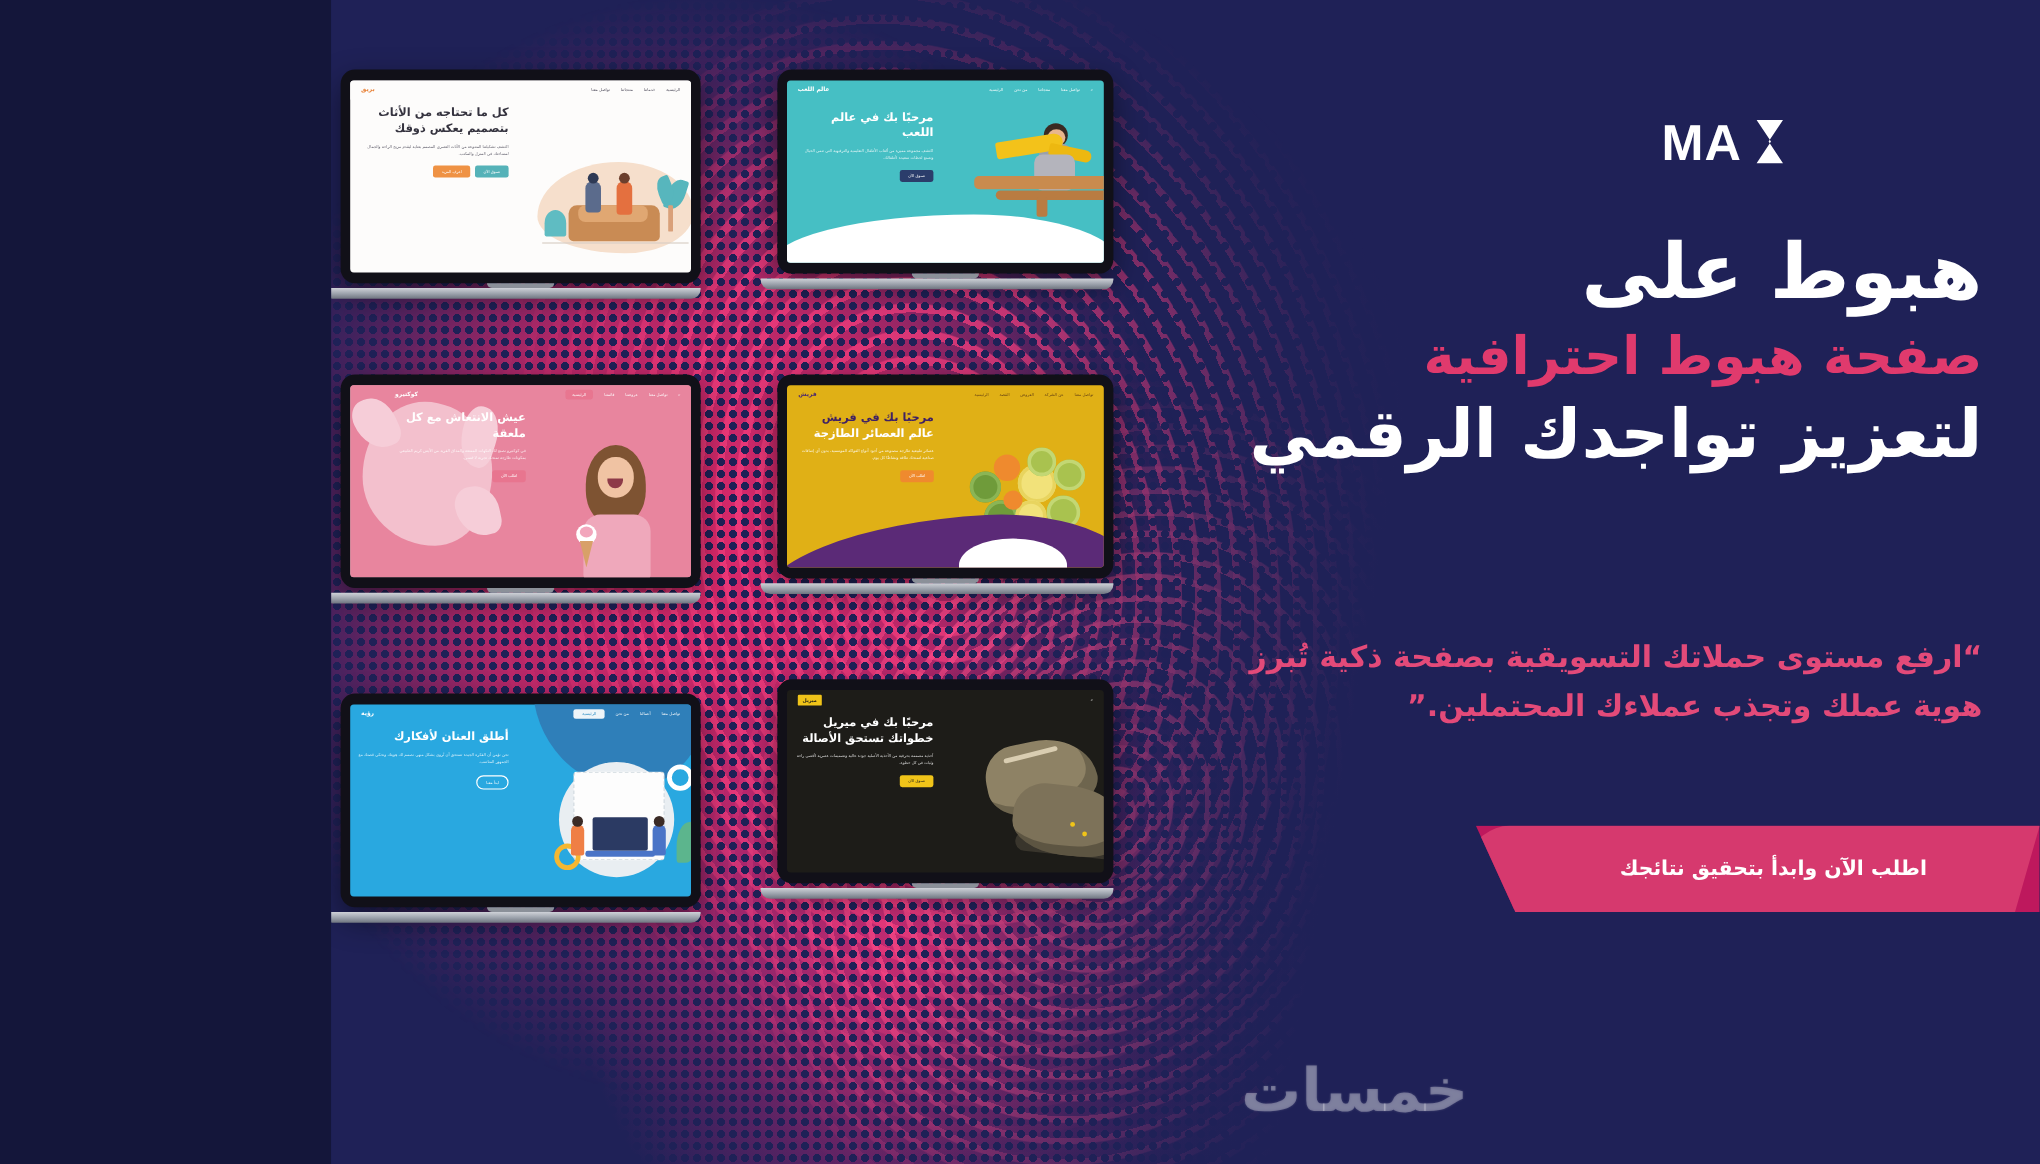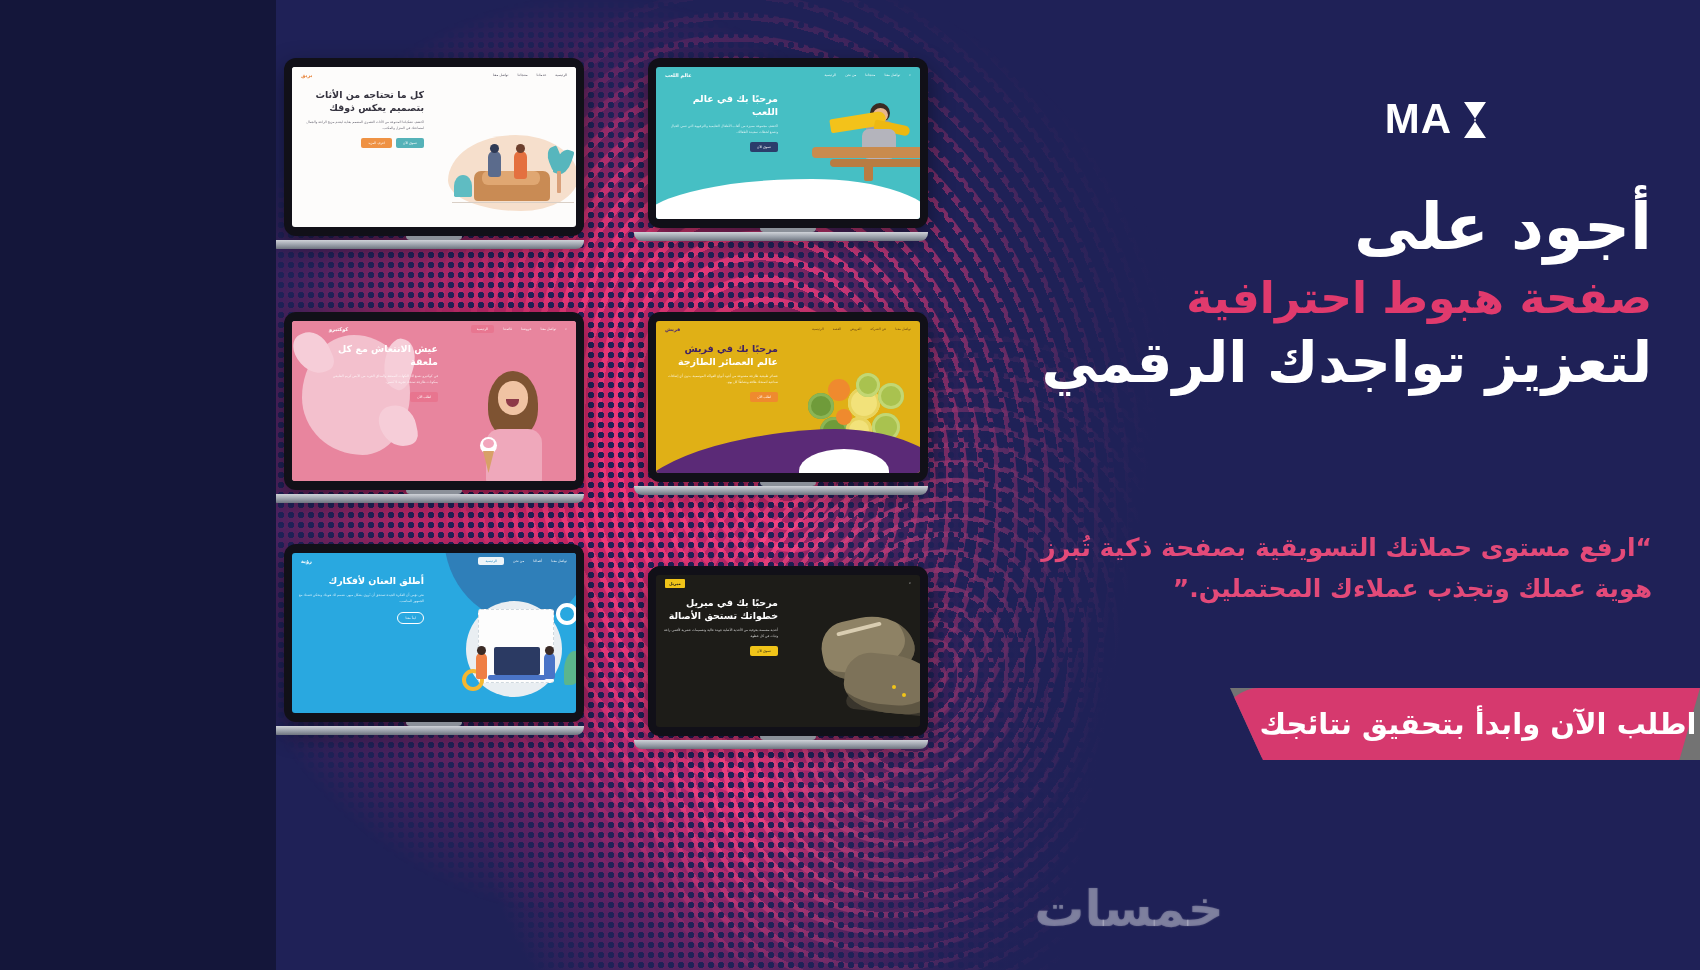--- a/index.html
+++ b/index.html
@@ -183,21 +183,21 @@
   .purple-wave{position:absolute;left:-10%;bottom:-24px;width:122%;height:66px;background:#5b2a77;border-radius:60% 40% 0 0/100% 100% 0 0;transform:rotate(-3deg);}
   .white-dome{position:absolute;left:54%;bottom:-20px;width:90px;height:44px;background:#fff;border-radius:50% 50% 0 0;}
   .fruits{position:absolute;left:16px;bottom:18px;width:120px;height:86px;}
   .fruits i{position:absolute;border-radius:50%;display:block;}
   .fruits i.kiwi{background:#6f9b3a;box-shadow:inset 0 0 0 3px #8bb555;}
   .fruits i.lem{background:#f2e27a;box-shadow:inset 0 0 0 3px #e8d45f;}
   .fruits i.lime{background:#a9c24f;box-shadow:inset 0 0 0 3px #c3d774;}
   .fruits i.or{background:#ef8a2e;}
 
   
-  #lp5{left:8px;top:544px;width:300px;}
+  #lp5{left:8px;top:578px;width:300px;}
   #lp5 .lid{width:300px;}
   #lp5 .screen{height:160px;background:#29a8e0;}
   #lp5 .base{width:314px;margin-left:-7px;}
   #lp5 .site{color:#fff;}
   #lp5 .brand{color:#fff;}
   #lp5 .copy h1{color:#fff;}
   #lp5 .nav .pill{background:#fff;color:#2a8fc4;padding:2px 7px;border-radius:2px;font-size:3.4px;}
   #lp5 .btn.a{background:transparent;border:1px solid #fff;color:#fff;border-radius:9px;}
   .blue-blob{position:absolute;right:-18px;top:-26px;width:150px;height:96px;background:#2f7fb9;border-radius:0 0 50% 60%/0 0 100% 100%;}
   .desk{position:absolute;left:26px;top:26px;width:140px;height:112px;}
@@ -226,21 +226,21 @@
   .shoes .sh{position:absolute;background:#8e8265;border-radius:28% 52% 40% 46%/44% 62% 38% 44%;}
   .shoes .sh.s1{left:16px;top:8px;width:92px;height:62px;transform:rotate(-12deg);box-shadow:inset -8px -10px 0 rgba(0,0,0,.22);}
   .shoes .sh.s2{left:38px;top:46px;width:96px;height:58px;transform:rotate(6deg);background:#7d7259;box-shadow:inset -8px -8px 0 rgba(0,0,0,.25);}
   .shoes .sole{position:absolute;left:40px;top:88px;width:92px;height:16px;background:#39352c;border-radius:8px;transform:rotate(6deg);}
   .shoes .lace{position:absolute;left:30px;top:18px;width:46px;height:4px;background:#d9cdb1;border-radius:2px;transform:rotate(-14deg);}
   .shoes .dot{position:absolute;width:4px;height:4px;border-radius:50%;background:#f0c419;}
 
   
   .content{position:absolute;right:0;top:0;width:760px;height:970px;}
   .logo{
-    position:absolute;right:206px;top:98px;display:flex;align-items:flex-end;gap:8px;
+    position:absolute;right:206px;top:98px;display:flex;align-items:flex-start;gap:8px;
     direction:ltr;
     margin-left:28px;
   }
   .logo .mark-text{
     color:#fff;font-weight:800;font-size:42px;letter-spacing:1px;line-height:1;
     font-family:"Liberation Sans",sans-serif;
   }
   .logo .chev{width:34px;height:40px;display:block;}
 
   .headline{position:absolute;right:48px;top:190px;width:660px;text-align:right;direction:rtl;}
@@ -258,26 +258,26 @@
   }
 
   .quote{
     position:absolute;right:48px;top:528px;width:620px;text-align:right;direction:rtl;
     color:#e34a79;font-size:25px;line-height:1.62;font-weight:600;
   }
 
   .cta-wrap{position:absolute;right:0;top:688px;width:470px;height:72px;}
   .cta{
     position:relative;width:100%;height:100%;
-    background:#737373;
+    background:#be185d;
     border-radius:0 0 0 46px;
     -webkit-clip-path:polygon(0 0, 100% 0, 100% 100%, 7% 100%);
             clip-path:polygon(0 0, 100% 0, 100% 100%, 7% 100%);
     display:flex;align-items:center;justify-content:center;
-    color:#fff;font-size:29px;font-weight:600;direction:rtl;
+    color:#fff;font-size:17px;font-weight:600;direction:rtl;
     padding-left:26px;
     cursor:pointer;
     text-align:center;
   }
   .cta-skew{
     position:absolute;left:0;top:0;width:470px;height:72px;
     background:#d6396e;border-radius:28px 0 0 0;
     transform:skewX(-16deg);transform-origin:top left;
   }
   .cta-label{position:relative;z-index:2;}
@@ -583,21 +583,21 @@
   <div class="content">
 
     <div class="logo">
       <span class="mark-text">MA</span>
       <svg class="chev" viewBox="0 0 34 40">
         <path d="M4 2 L26 2 L14 20 L26 38 L4 38 L16 20 Z" fill="#ffffff"></path>
       </svg>
     </div>
 
     <div class="headline">
-      <div class="l1">أجود على</div>
+      <div class="l1">هبوط على</div>
       <div class="l2">صفحة هبوط احترافية</div>
       <div class="l3">لتعزيز تواجدك الرقمي</div>
     </div>
 
     <div class="quote">“ارفع مستوى حملاتك التسويقية بصفحة ذكية تُبرز هوية عملك وتجذب عملاءك المحتملين.”</div>
 
     <div class="cta-wrap">
       <div class="cta">
         <div class="cta-skew"></div>
         <span class="cta-label">اطلب الآن وابدأ بتحقيق نتائجك</span>

